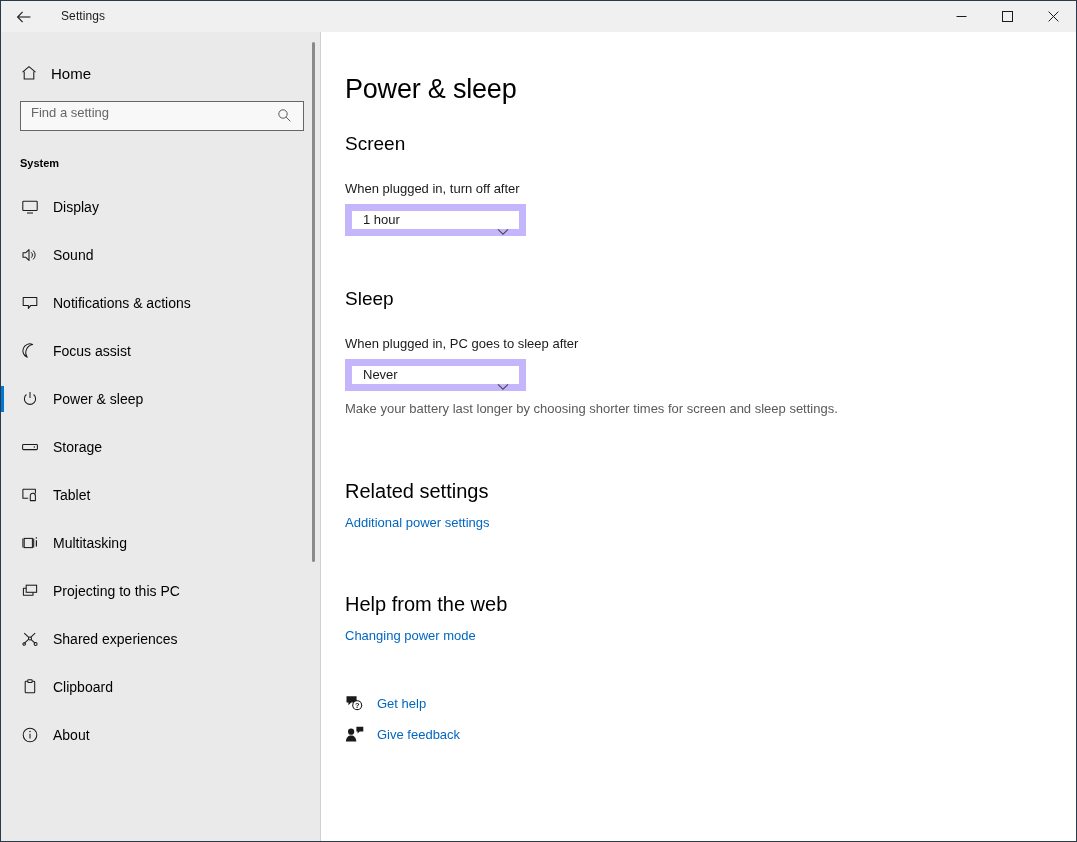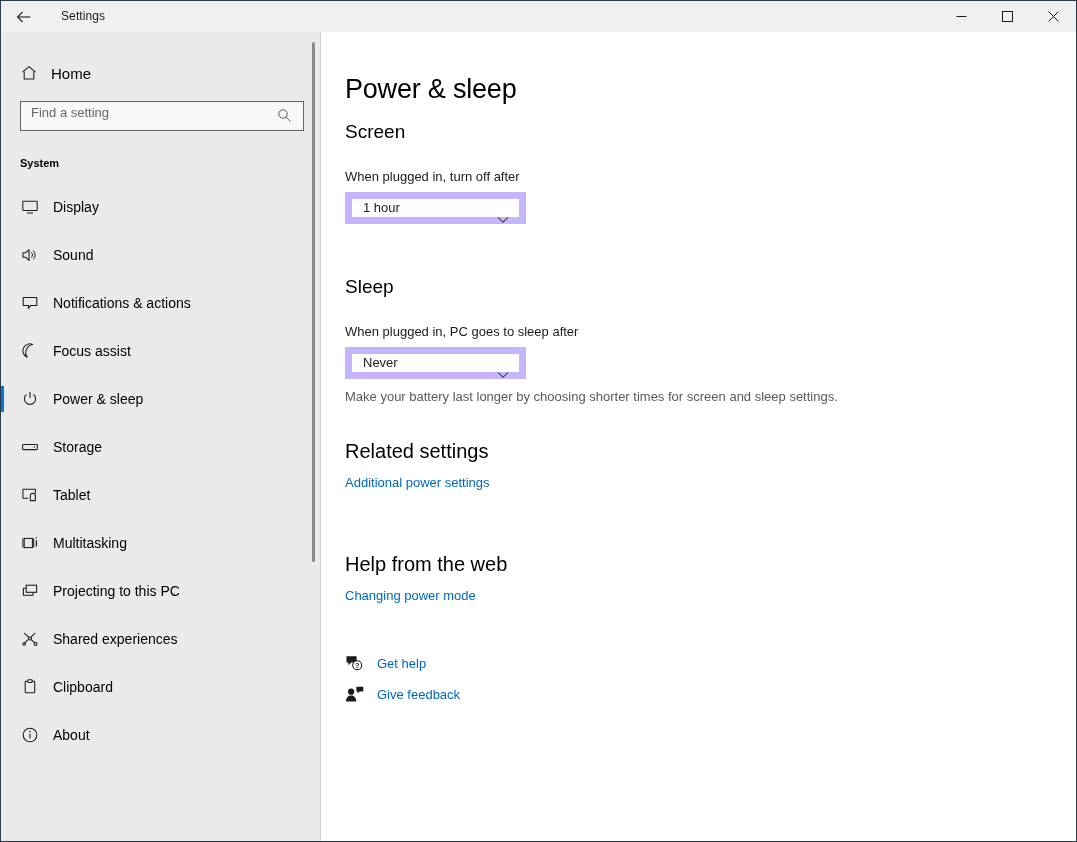--- a/index.html
+++ b/index.html
@@ -211,21 +211,21 @@
     font-weight: normal;
     color: #000000;
     letter-spacing: -.2px;
     line-height: 1.1;
   }
 
   .section-head {
     font-size: 19px;
     font-weight: normal;
     color: #000000;
-    margin-top: 16px;
+    margin-top: 28px;
   }
 
   .field-label {
     font-size: 13px;
     color: #1b1b1b;
     margin-top: 26px;
     margin-bottom: 8px;
   }
 
   .dropdown {
@@ -258,21 +258,21 @@
   #save-energy-desc {
     font-size: 13px;
     color: #5a5a5a;
     margin-top: 10px;
   }
 
   #related-head {
     font-size: 20px;
     font-weight: normal;
     color: #000000;
-    margin-top: 36px;
+    margin-top: 64px;
   }
   #help-head {
     font-size: 20px;
     font-weight: normal;
     color: #000000;
     margin-top: 62px;
   }
 
   .link {
     display: inline-block;

